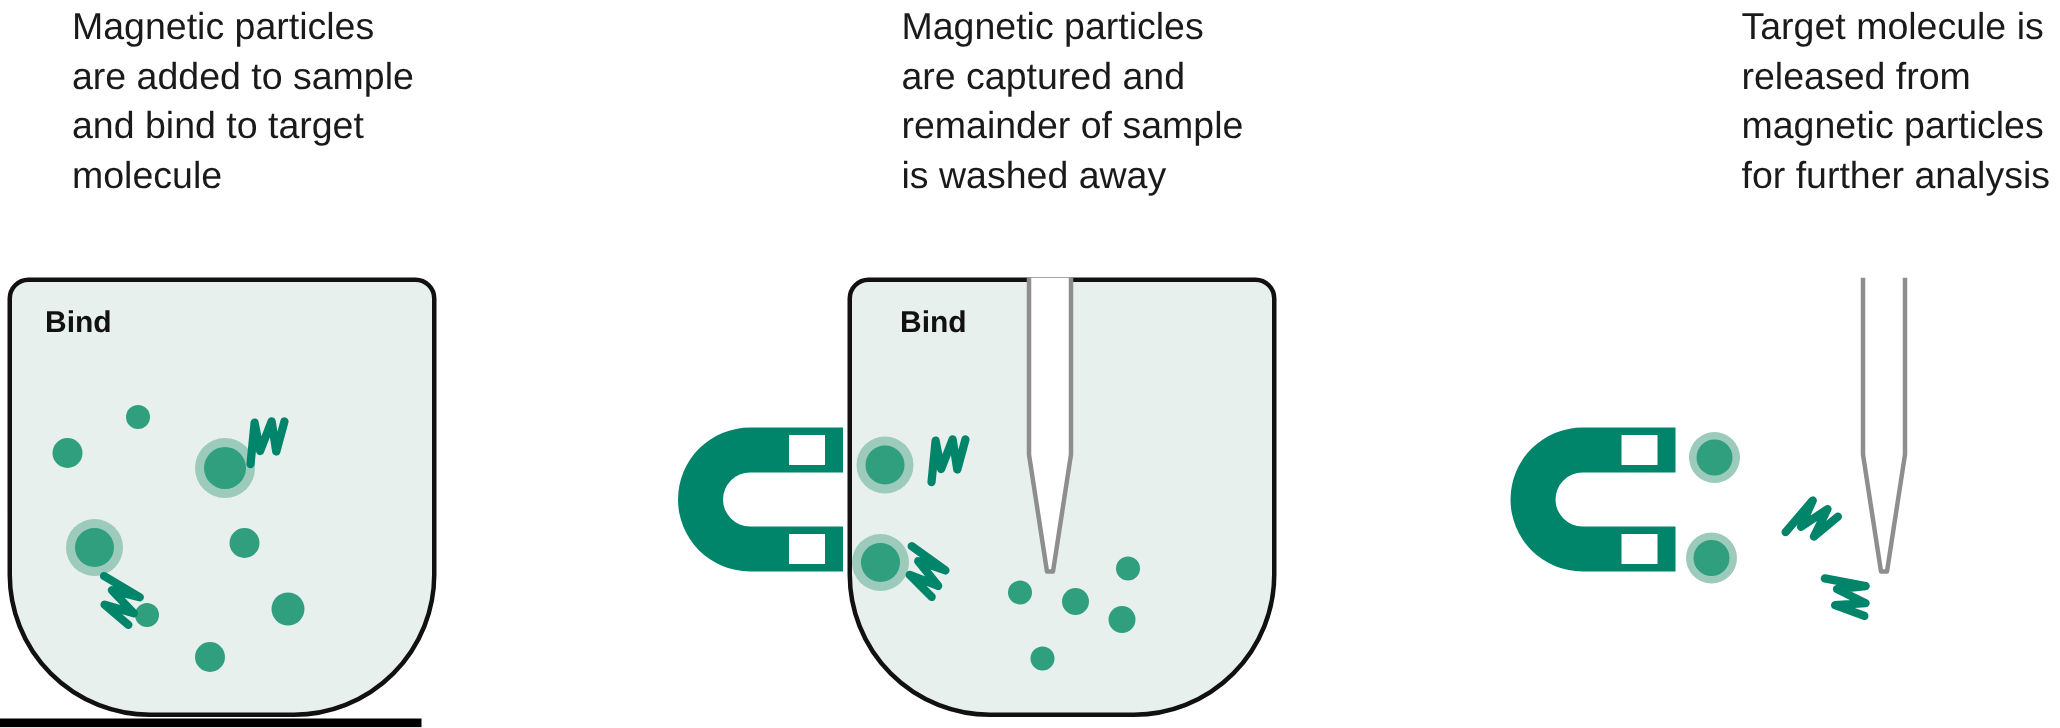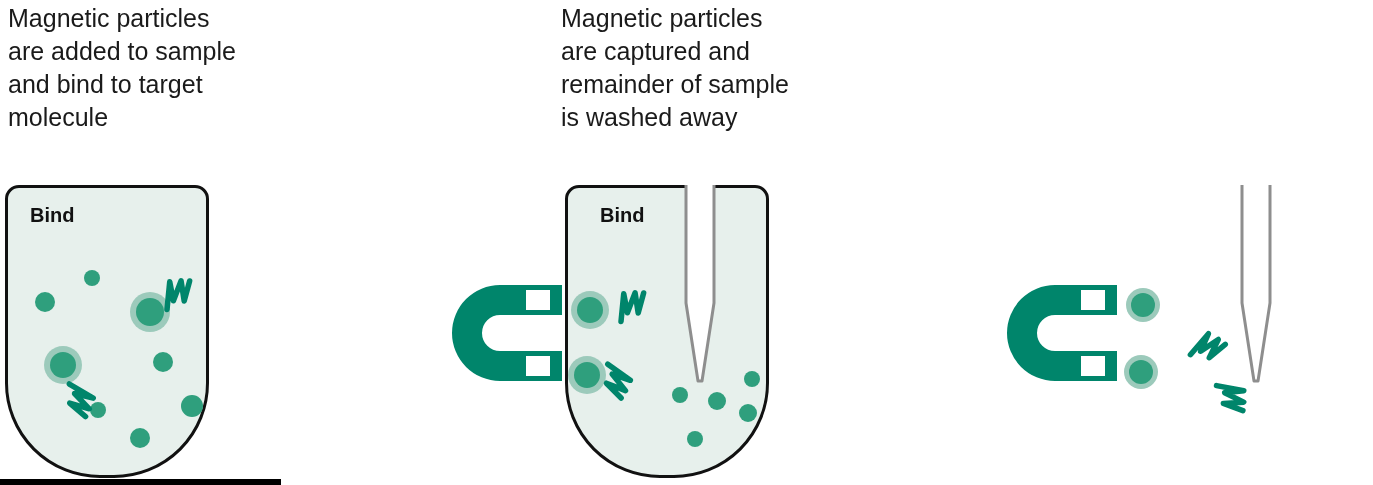--- a/index.html
+++ b/index.html
@@ -14,26 +14,27 @@
     overflow: hidden;
   }
 
   .caption {
     position: absolute;
     top: 2px;
     font-size: 25px;
     line-height: 1.32;
     color: var(--text, #1a1a1a);
     white-space: pre-line;
+    margin-left: 40px;
   }
 
   .tube {
     position: absolute;
     top: 185px;
-    width: 204px;
+    width: 286px;
     height: 293px;
     background: var(--tube_fill, #e7f0ec);
     border: 3.5px solid var(--outline, #111);
     border-radius: 14px 14px 95px 95px;
   }
 
   .tube-label {
     position: absolute;
     top: 16px;
     font-weight: bold;
@@ -96,20 +97,24 @@
 <div class="figure">
 
   <p class="caption" style="left:8px">Magnetic particles
 are added to sample
 and bind to target
 molecule</p>
   <p class="caption" style="left:561px">Magnetic particles
 are captured and
 remainder of sample
 is washed away</p>
+  <p class="caption" style="left:1121px">Target molecule is
+released from
+magnetic particles
+for further analysis</p>
 
   <div class="tube" style="left:5px">
     <span class="tube-label" style="left:22px">Bind</span>
   </div>
   <div class="tube" style="left:565px">
     <span class="tube-label" style="left:32px">Bind</span>
   </div>
 
   <svg class="overlay" style="left:5px" width="250" height="294" viewBox="0 0 250 294">
     <g>

